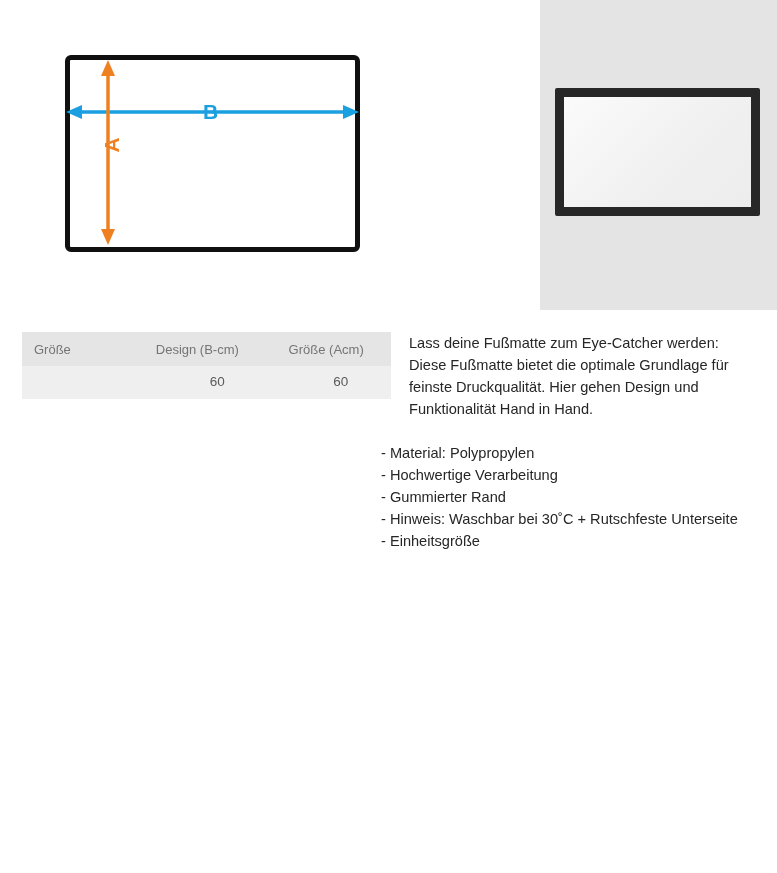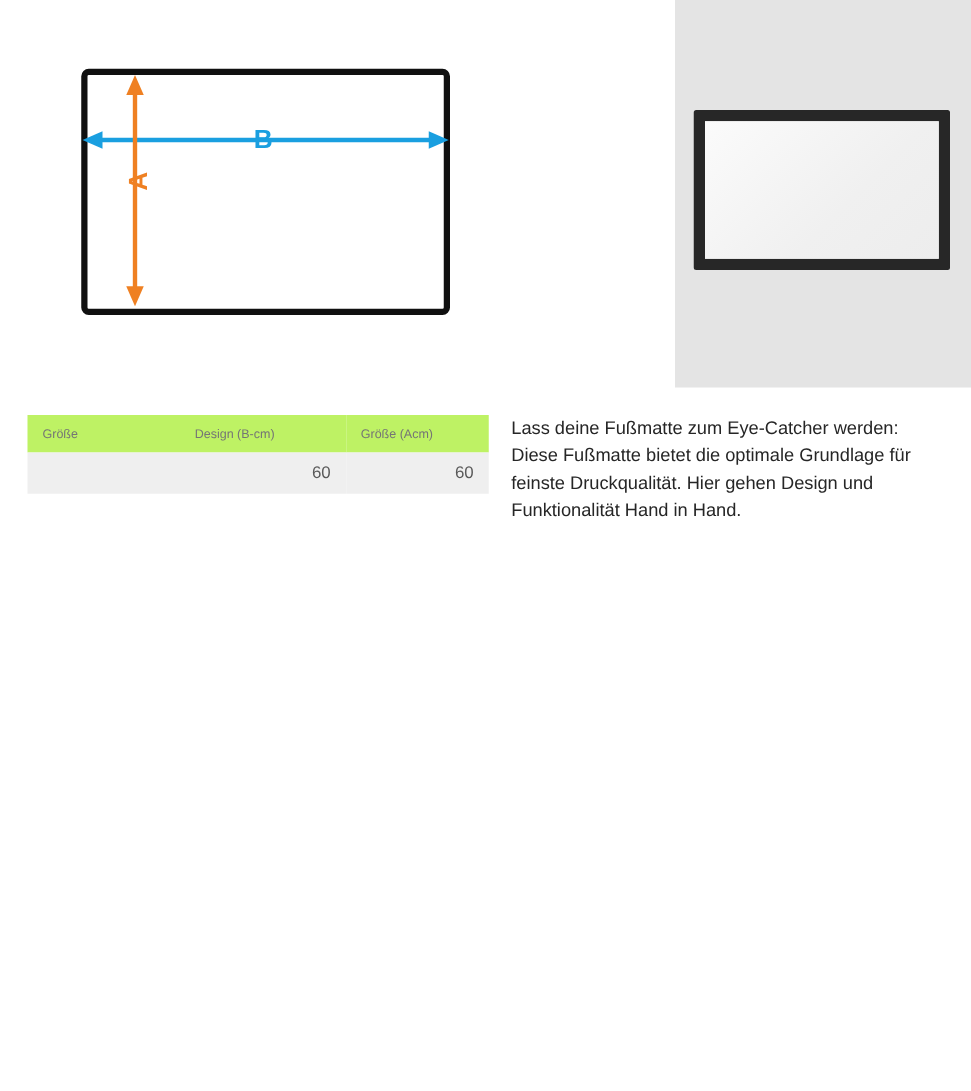--- a/index.html
+++ b/index.html
@@ -92,32 +92,32 @@
     left: 22px;
     top: 332px;
     width: 369px;
     font-size: 13.5px;
   }
   .size-table table {
     border-collapse: collapse;
     width: 100%;
   }
   .size-table th {
-    background: #bef264;
+    background: #e5e5e5;
     color: #757575;
     font-weight: normal;
     text-align: left;
     padding: 10px 12px 9px 12px;
-    font-size: 10px;
+    font-size: 13px;
   }
   .size-table td {
     background: #efefef;
     color: #5a5a5a;
     padding: 8px 12px 10px 12px;
-    text-align: right;
+    text-align: center;
     font-size: 13.5px;
   }
   .col-size  { width: 33%; }
   .col-width { width: 36%; }
   .col-height{ width: 31%; }
   .size-table td.cell-width,
   .size-table td.cell-height {
     padding-left: 26px;
   }
   .size-table td.cell-size { }
@@ -195,13 +195,20 @@
         <td class="cell-size"></td>
         <td class="cell-width">60</td>
         <td class="cell-height">60</td>
       </tr>
     </tbody>
   </table>
 </div>
 
 <div class="description">
   <p class="desc-intro">Lass deine Fußmatte zum Eye-Catcher werden: Diese Fußmatte bietet die optimale Grundlage für feinste Druckqualität. Hier gehen Design und Funktionalität Hand in Hand.</p>
+  <div class="feature-list">
+    <div>- Material: Polypropylen</div>
+    <div>- Hochwertige Verarbeitung</div>
+    <div>- Gummierter Rand</div>
+    <div class="feature-note">- Hinweis: Waschbar bei 30˚C +  Rutschfeste Unterseite</div>
+    <div>- Einheitsgröße</div>
+  </div>
 </div>
 
 </body></html>

